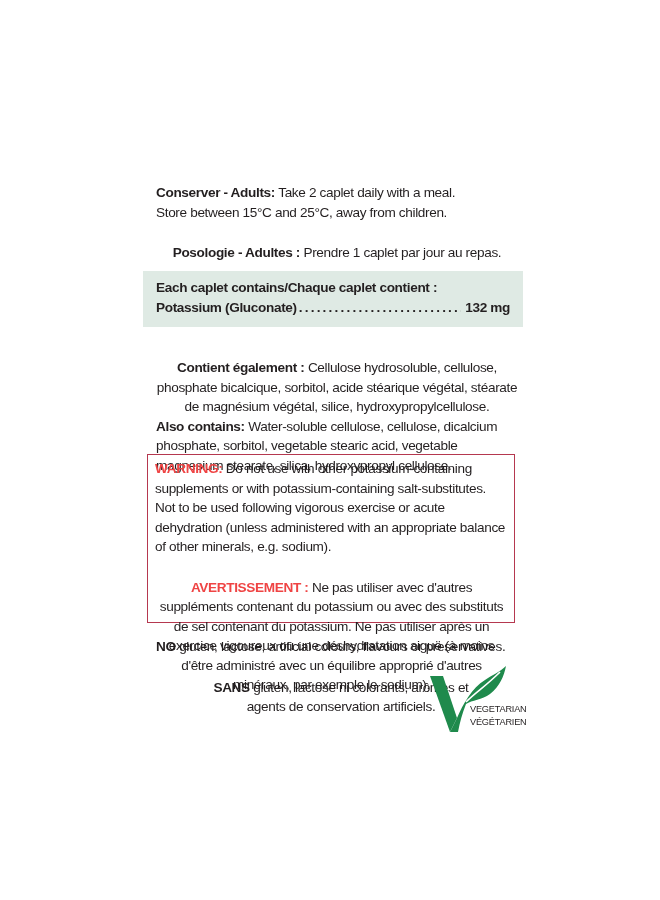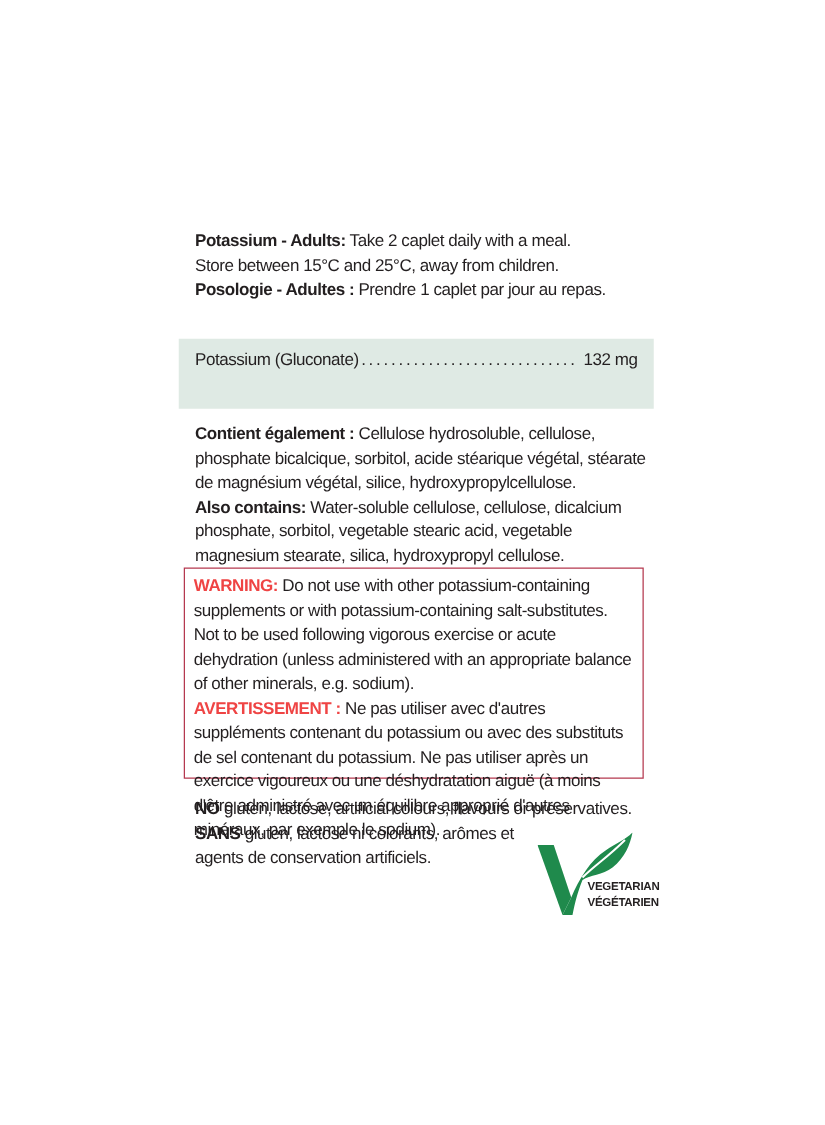--- a/index.html
+++ b/index.html
@@ -23,40 +23,41 @@
     }
     .narrow {
       font-stretch: condensed;
       letter-spacing: -0.35px;
       font-size: 13.6px;
       line-height: 19.5px;
     }
     .para {
       margin: 0;
     }
-    .gap-s { margin-top: 0; }
+    .gap-s { margin-top: 21px; text-align: center; }
     b { font-weight: bold; }
     .green-box {
       position: absolute;
       left: 143px;
       top: 271px;
       width: 380px;
       height: 56px;
       background: #dfeae4;
     }
     .green-box .inner {
       position: absolute;
       left: 13px;
       top: 7px;
       right: 13px;
     }
     .nutrient-row {
       display: flex;
       align-items: flex-start;
       white-space: nowrap;
+      font-weight: bold;
     }
     .nutrient-row .dots {
       flex: 1;
       overflow: hidden;
       letter-spacing: 2.2px;
       margin: 0 4px 0 2px;
     }
     .warning-box {
       position: absolute;
       left: 147px;
@@ -88,41 +89,42 @@
       top: 666px;
       width: 100px;
       height: 70px;
     }
     .veg-text {
       position: absolute;
       left: 470px;
       top: 703px;
       font-size: 9.2px;
       line-height: 13px;
-      font-weight: bold;
+      font-weight: normal;
       color: #231f20;
       letter-spacing: -0.2px;
       font-stretch: condensed;
     }
   </style>
 </head>
 <body>
 
 <div class="panel narrow">
   <p class="para">
-    <b>Potassium - Adults:</b><span> Take 2 caplet daily with a meal.</span><br>
+    <b>Conserver - Adults:</b><span> Take 2 caplet daily with a meal.</span><br>
     <span>Store between 15°C and 25°C, away from children.</span>
   </p>
   <p class="para gap-s">
     <b>Posologie - Adultes :</b><span> Prendre 1 caplet par jour au repas.</span><br>
   </p>
 </div>
 
 <div class="green-box narrow">
   <div class="inner">
+    <div><b>Each caplet contains/Chaque caplet contient :</b></div>
     <div class="nutrient-row">
       <span>Potassium (Gluconate)</span>
       <span class="dots">........................................................</span>
       <span>132 mg</span>
     </div>
   </div>
 </div>
 
 <div class="panel narrow" style="top: 337px;">
   <p class="para gap-s">

